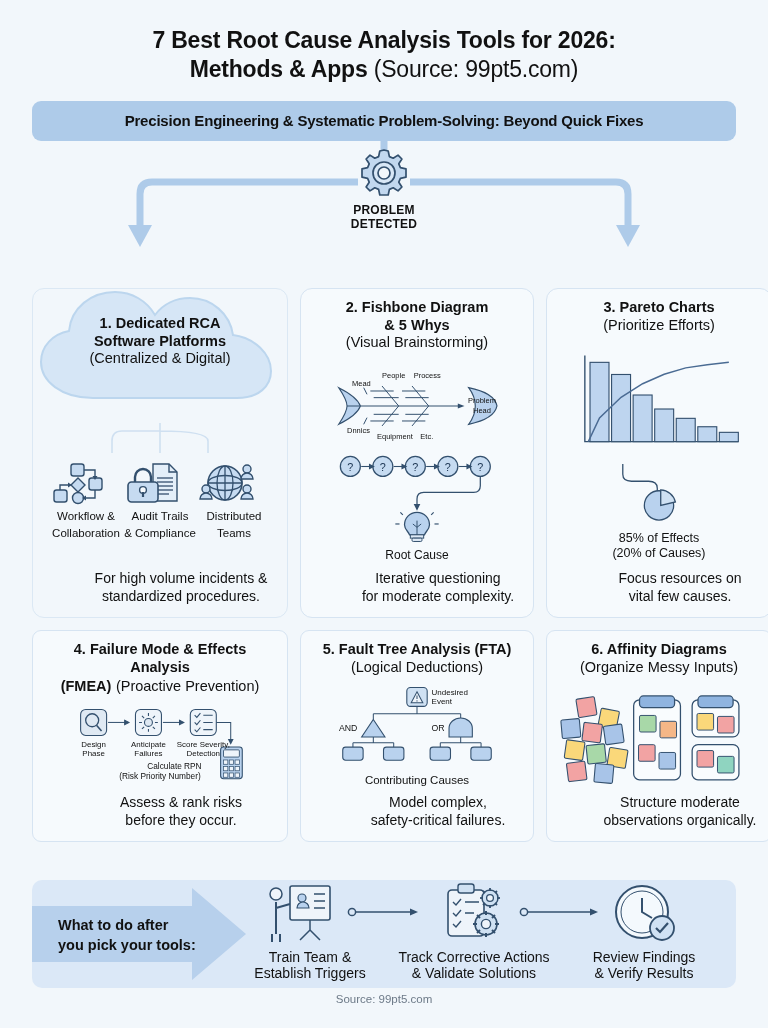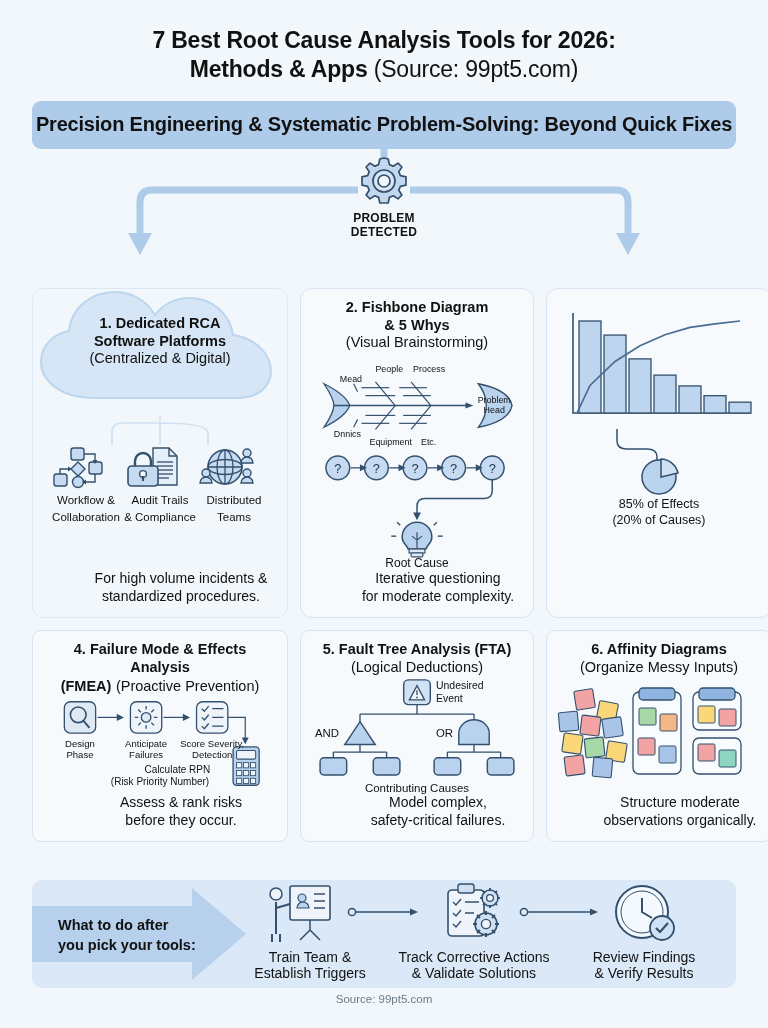--- a/index.html
+++ b/index.html
@@ -16,23 +16,23 @@
   
   .title-block { padding: 26px 40px 0; text-align: center; }
   .title-line { font-size: 23px; font-weight: 700; line-height: 1.28; letter-spacing: -0.2px; }
   .title-line .light { font-weight: 400; }
 
   
   .subtitle-banner {
     margin: 16px 32px 0;
     background: #aecbe9;
     border-radius: 9px;
-    height: 48px;
+    height: 40px;
     display: flex; align-items: center; justify-content: center;
-    font-size: 20px; font-weight: 700; letter-spacing: -0.2px;
+    font-size: 15px; font-weight: 700; letter-spacing: -0.2px;
   }
 
   
   .connector { position: relative; height: 122px; margin: 0 32px; }
   .connector svg { position: absolute; inset: 0; }
   .gear-wrap {
     position: absolute; left: 50%; top: 6px; transform: translateX(-50%);
     width: 52px; height: 52px;
   }
   .problem-label {
@@ -48,20 +48,21 @@
     grid-template-columns: 256px 1fr 1fr;
     column-gap: 12px; row-gap: 12px;
   }
   .card {
     background: #f6fafd;
     border: 1px solid #d6e4f2;
     border-radius: 12px;
     padding: 10px 10px 12px;
     display: flex; flex-direction: column; align-items: center;
     position: relative;
+    gap: 8px;
   }
   .card.row1 { height: 330px; }
   .card.row2 { height: 212px; border-radius: 9px; }
   .card-title { text-align: center; line-height: 1.22; }
   .card-title .b { font-weight: 700; font-size: 14.5px; }
   .card-title .n { font-weight: 400; font-size: 14.5px; }
   .card-foot {
     margin-top: auto; text-align: center; font-size: 14px; line-height: 1.25; margin-left: 42px;
   }
 
@@ -276,20 +277,24 @@
       </svg>
       <div style="font-size:12px;margin-top:-4px">Root Cause</div>
 
       <div class="card-foot">
         <div>Iterative questioning</div>
         <div>for moderate complexity.</div>
       </div>
     </div>
 
     <div class="card row1">
+      <div class="card-title">
+        <div class="b">3. Pareto Charts</div>
+        <div class="n">(Prioritize Efforts)</div>
+      </div>
 
       <svg width="196" height="120" viewBox="0 0 196 120" style="margin-top:10px">
         <path d="M12 4 L12 104 L190 104" stroke="#33506e" stroke-width="1.6" fill="none"></path>
         <g fill="#bed5ef" stroke="#33506e" stroke-width="1.3">
           <rect x="18" y="12" width="22" height="92"></rect>
           <rect x="43" y="26.070588235294125" width="22" height="77.92941176470588"></rect>
           <rect x="68" y="49.88235294117647" width="22" height="54.11764705882353"></rect>
           <rect x="93" y="66.11764705882354" width="22" height="37.88235294117647"></rect>
           <rect x="118" y="76.94117647058823" width="22" height="27.058823529411764"></rect>
           <rect x="143" y="86.68235294117648" width="22" height="17.31764705882353"></rect>
@@ -305,20 +310,24 @@
           <circle cx="60" cy="48" r="17" fill="#b9d2ee" stroke="#33506e" stroke-width="1.5"></circle>
           <path d="M62 30 A18 18 0 0 1 79 44 L62 48 Z" fill="#cfe1f3" stroke="#33506e" stroke-width="1.5"></path>
         </g>
       </svg>
 
       <div style="text-align:center;font-size:12.5px;line-height:1.25;margin-top:2px">
         <div>85% of Effects</div>
         <div>(20% of Causes)</div>
       </div>
 
+      <div class="card-foot">
+        <div>Focus resources on</div>
+        <div>vital few causes.</div>
+      </div>
     </div>
 
     <div class="card row2">
       <div class="card-title">
         <div class="b">4. Failure Mode &amp; Effects Analysis</div>
         <div>
           <span class="b">(FMEA)</span>
           <span class="n">(Proactive Prevention)</span>
         </div>
       </div>

